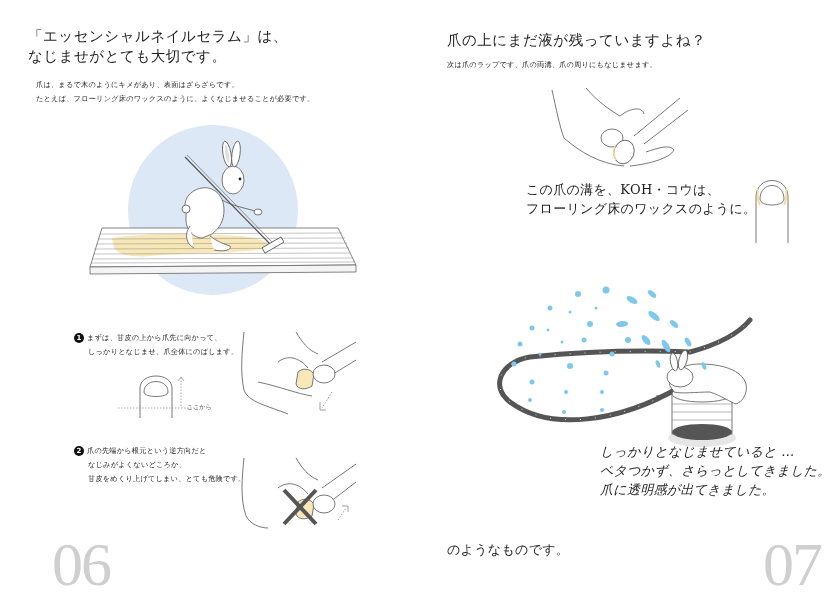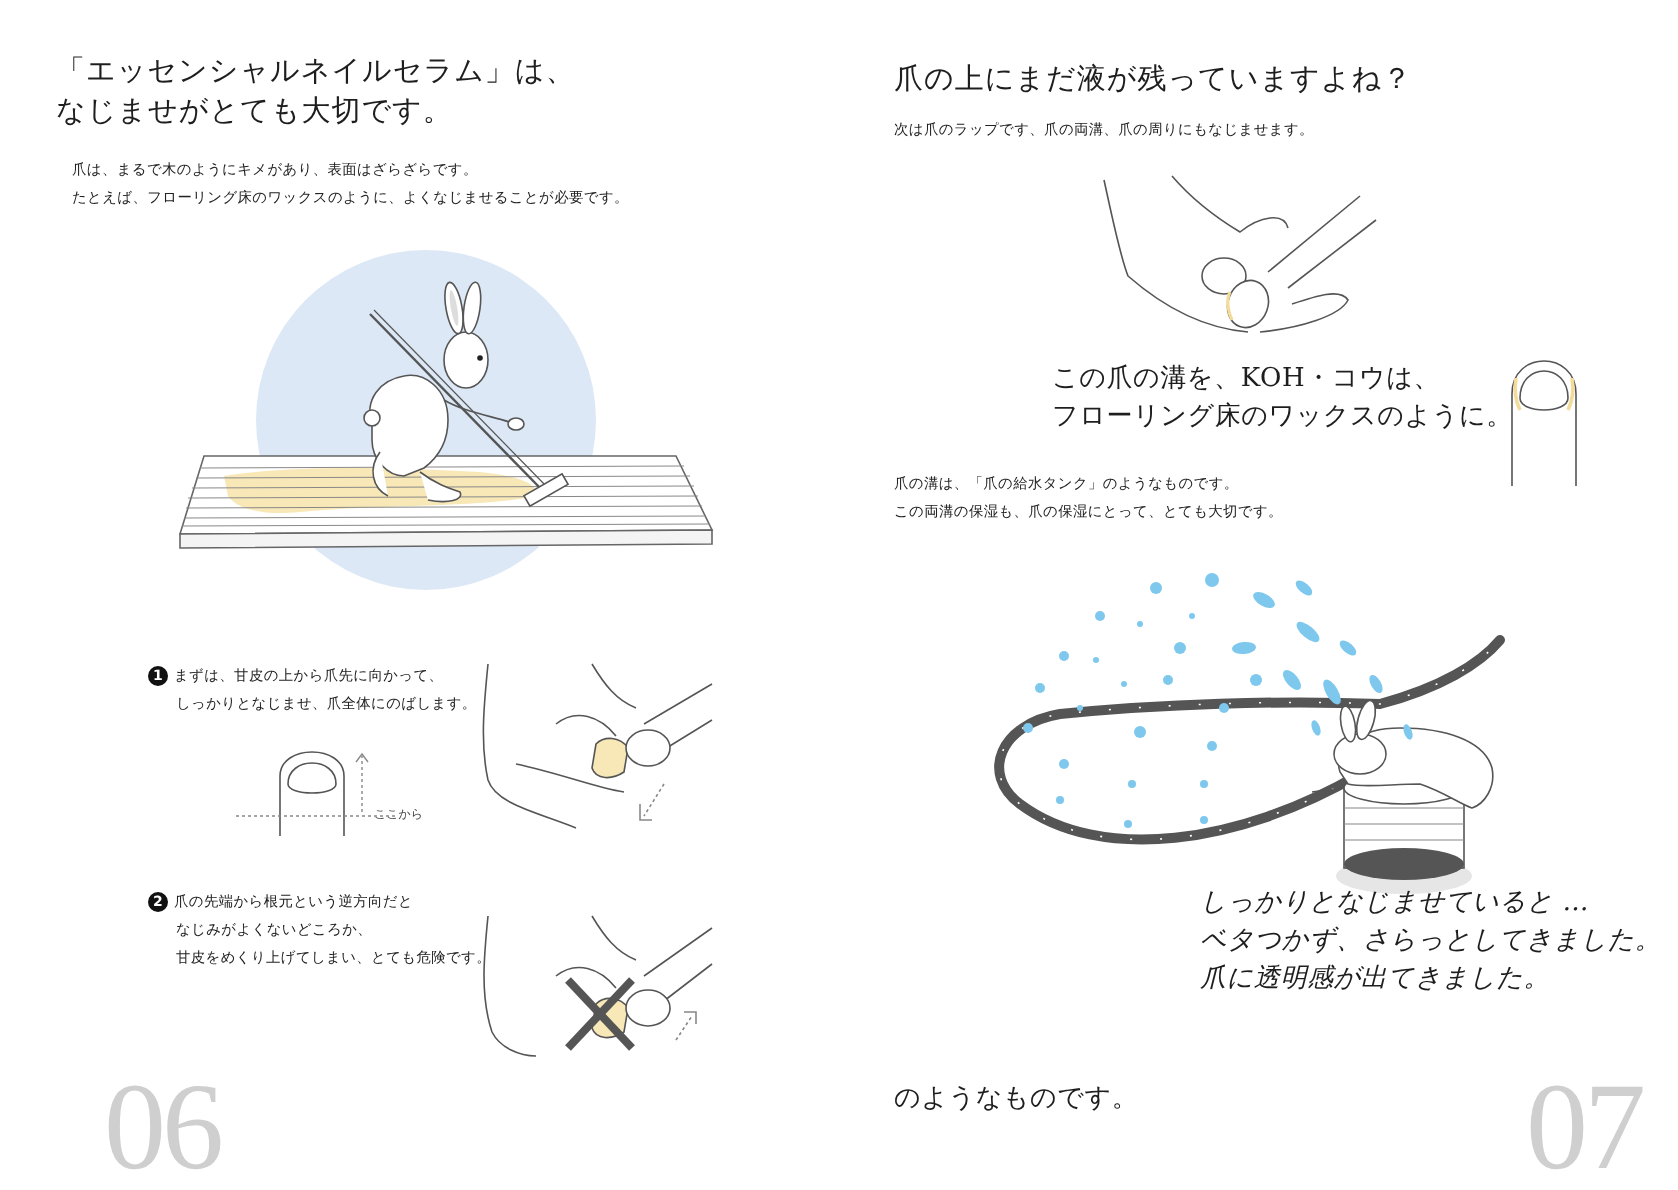--- a/index.html
+++ b/index.html
@@ -151,24 +151,20 @@
     <div>フローリング床のワックスのように。</div>
   </div>
 
   <svg class="abs" style="left:330px; top:175px;" width="45" height="70" viewBox="0 0 45 70">
     <path d="M6,68 L6,22 C6,0 38,0 38,22 L38,68" fill="none" stroke="#555" stroke-width="0.8"></path>
     <path d="M10,24 C10,6 34,6 34,24 C34,32 10,32 10,24 Z" fill="none" stroke="#555" stroke-width="0.8"></path>
     <path d="M8,14 C7,20 8,26 10,30" fill="none" stroke="#f3dc9a" stroke-width="1.8"></path>
     <path d="M36,14 C37,20 36,26 34,30" fill="none" stroke="#f3dc9a" stroke-width="1.8"></path>
   </svg>
 
-  <div class="abs body-sm" style="left:27px; top:235px;">
-    <div>爪の溝は、「爪の給水タンク」のようなものです。</div>
-    <div>この両溝の保湿も、爪の保湿にとって、とても大切です。</div>
-  </div>
 
   <svg class="abs" style="left:70px; top:282px;" width="280" height="180" viewBox="0 0 280 180">
 
     <path d="M190,105 C130,140 60,150 20,120 C0,105 10,80 40,75 C90,70 150,68 200,70 C230,62 250,50 260,38" fill="none" stroke="#555" stroke-width="5" stroke-linecap="round"></path>
     <path d="M190,105 C130,140 60,150 20,120 C0,105 10,80 40,75 C90,70 150,68 200,70 C230,62 250,50 260,38" fill="none" stroke="#fff" stroke-width="0.8" stroke-dasharray="1,14"></path>
 
     <ellipse cx="212" cy="156" rx="34" ry="9" fill="#e6e6e6"></ellipse>
     <rect x="182" y="112" width="60" height="40" fill="#fff" stroke="#555" stroke-width="0.8"></rect>
     <ellipse cx="212" cy="112" rx="30" ry="8" fill="#fff" stroke="#555" stroke-width="0.8"></ellipse>
     <ellipse cx="212" cy="150" rx="30" ry="8" fill="#555"></ellipse>

